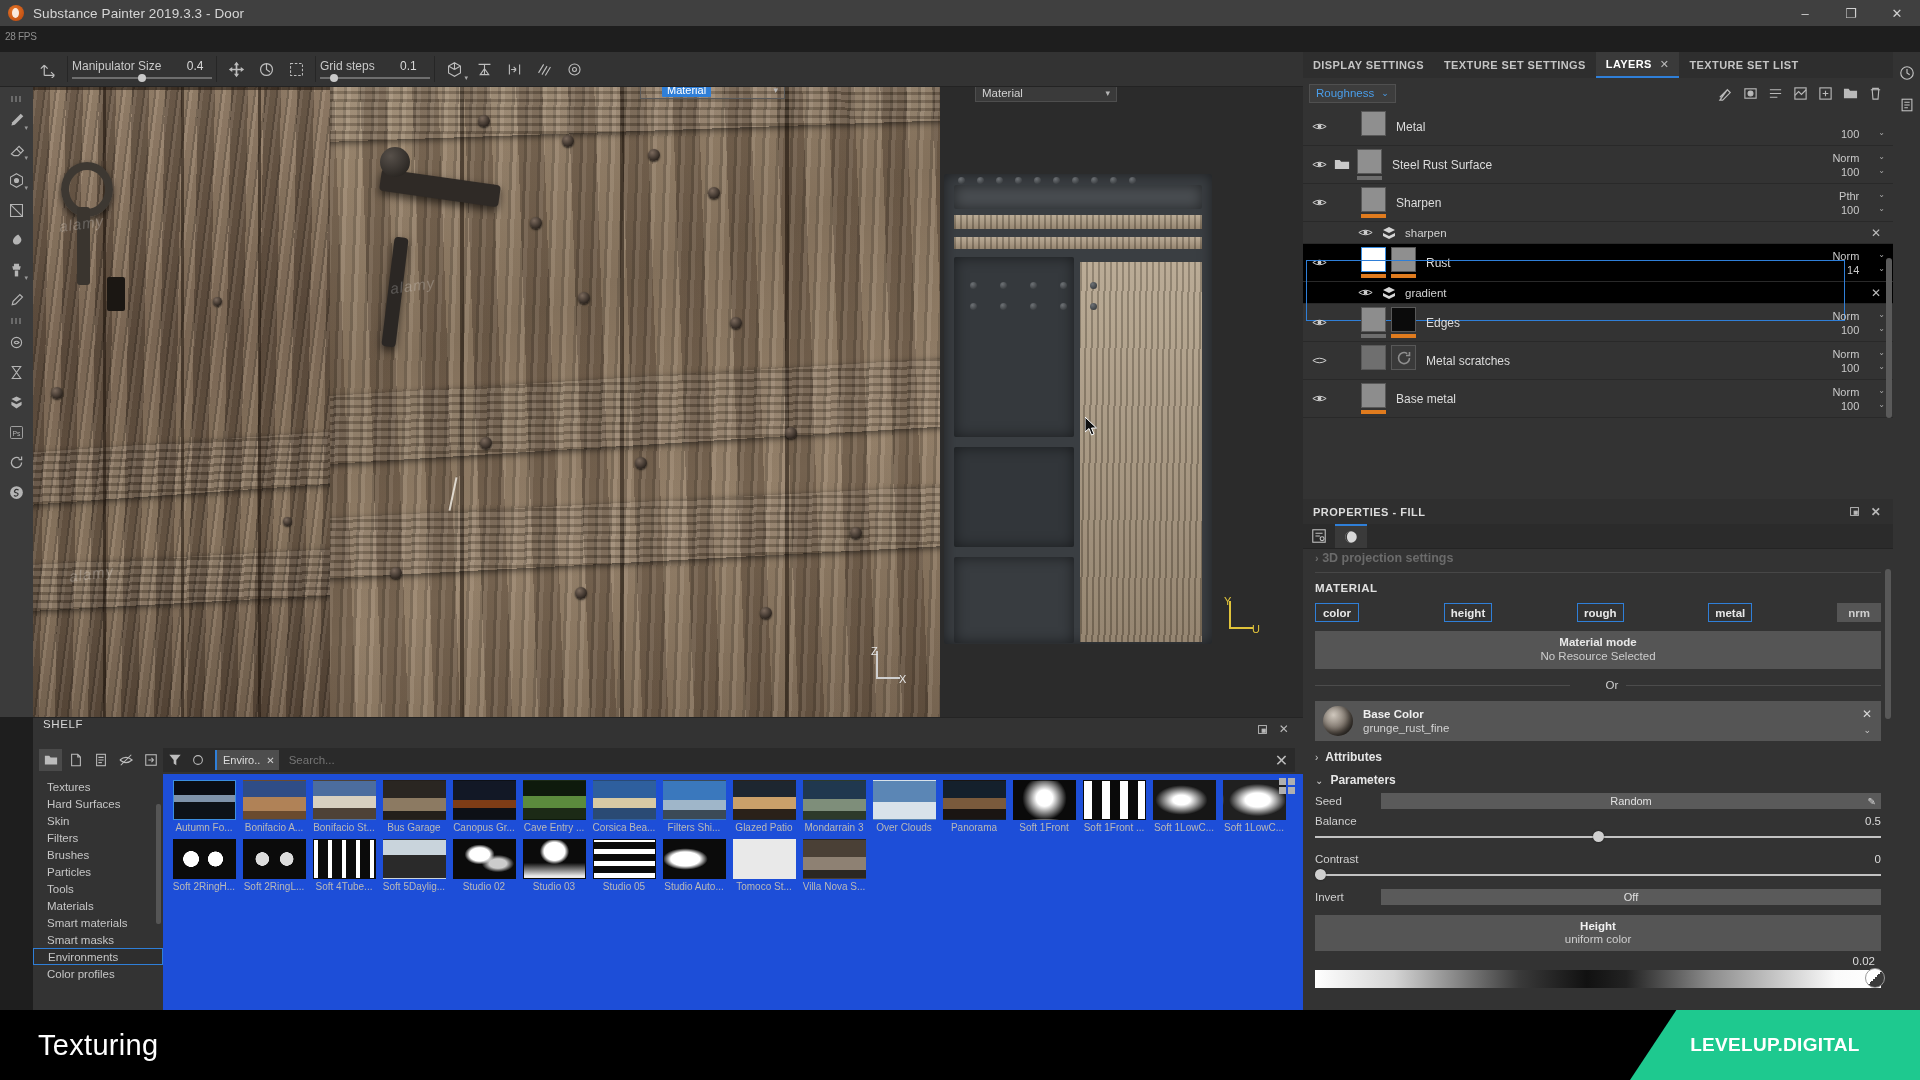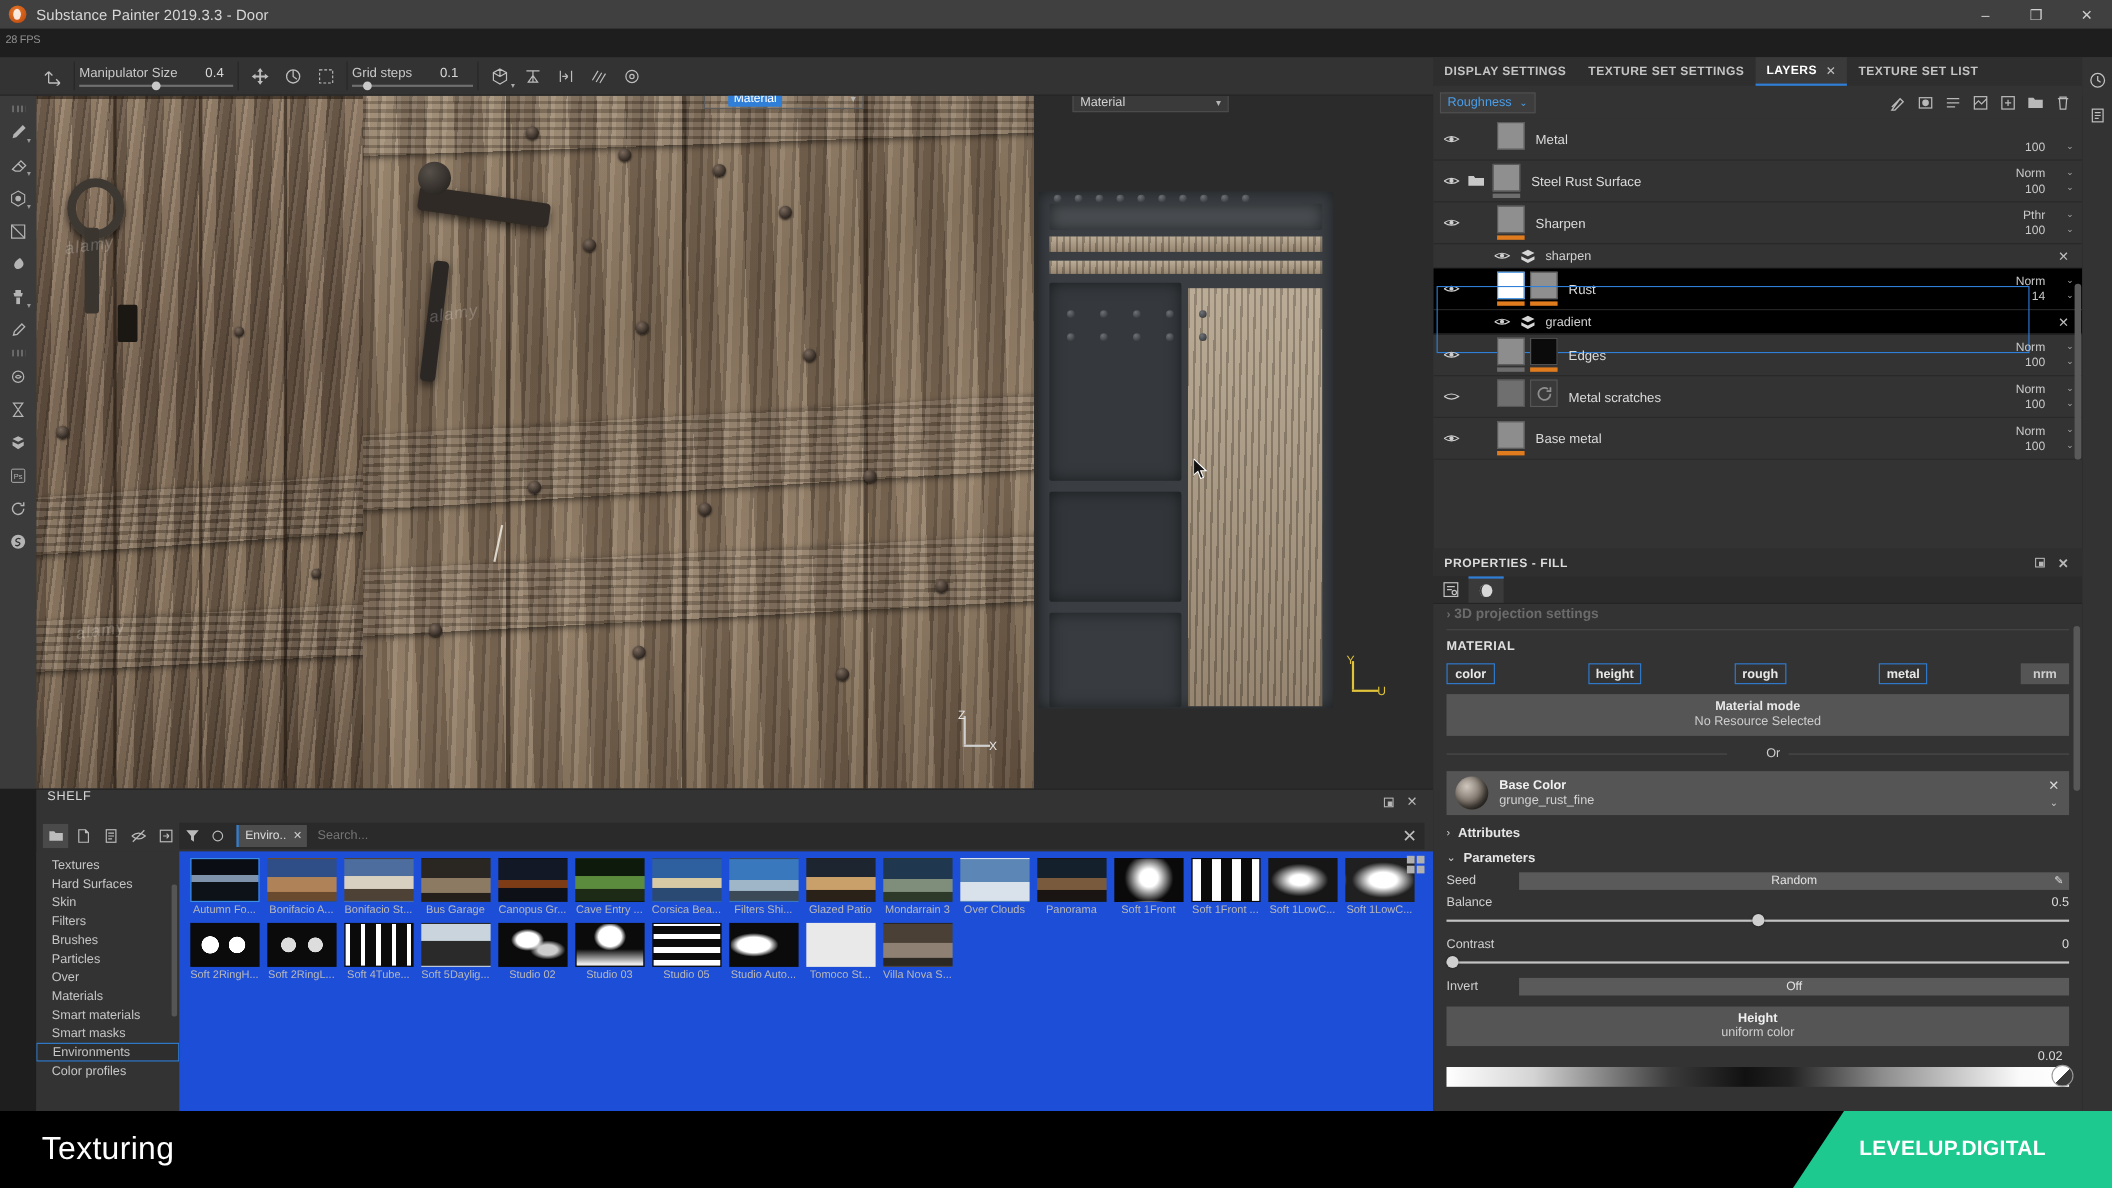--- a/index.html
+++ b/index.html
@@ -697,21 +697,21 @@
     </div>
 
     <div class="shelf-body">
       <div class="shelf-cats">
         <div class="cat">Textures</div>
         <div class="cat">Hard Surfaces</div>
         <div class="cat">Skin</div>
         <div class="cat">Filters</div>
         <div class="cat">Brushes</div>
         <div class="cat">Particles</div>
-        <div class="cat">Over</div>
+        <div class="cat">Tools</div>
         <div class="cat">Materials</div>
         <div class="cat">Smart materials</div>
         <div class="cat">Smart masks</div>
         <div class="cat sel">Environments</div>
         <div class="cat">Color profiles</div>
         <div class="cats-scroll"></div>
       </div>
 
       <div class="shelf-grid">
         <div class="grid-toggle">

